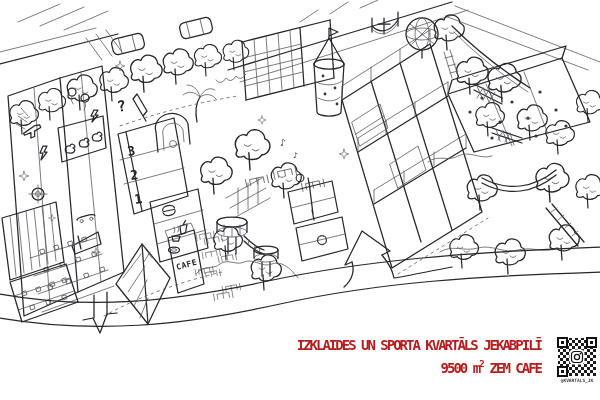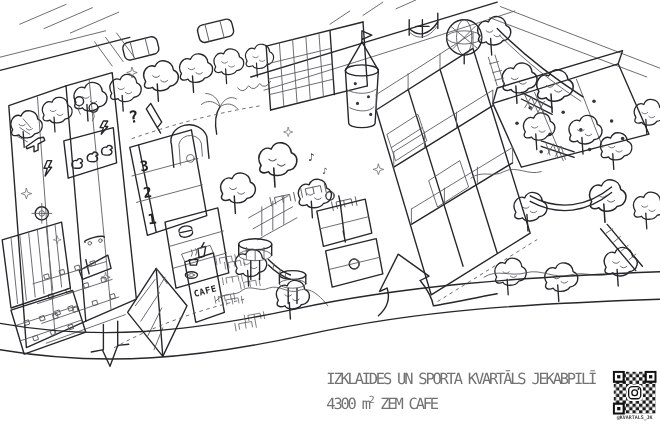--- a/index.html
+++ b/index.html
@@ -4,22 +4,22 @@
 <style>
   html,body{margin:0;padding:0;background:#e8e8e8}
   .stage{position:relative;width:600px;height:400px;background:#ffffff;overflow:hidden;
          font-family:"DejaVu Sans Mono","Liberation Mono",monospace}
   svg{display:block}
   .s{fill:none;stroke:#26262b;stroke-width:1.25;stroke-linecap:round;stroke-linejoin:round}
   .s2{fill:none;stroke:#5a5a60;stroke-width:.8;stroke-linecap:round;stroke-linejoin:round}
   .dash{stroke-dasharray:2.5 4}
   .dot{fill:#34343a;stroke:none}
   text.ink{fill:#222;font-family:"DejaVu Sans Mono",monospace;font-weight:bold}
-  .caption{position:absolute;right:59px;top:336px;text-align:left;color:#737373;
-           font-weight:normal;font-size:14px;letter-spacing:-2px;line-height:19px;white-space:nowrap}
+  .caption{position:absolute;right:59px;top:336px;text-align:right;color:#b91c1c;
+           font-weight:bold;font-size:14px;letter-spacing:-2px;line-height:19px;white-space:nowrap}
   .caption .t2 sup{font-size:9px;letter-spacing:0;vertical-align:6px}
   .caption .t2 .rest{margin-left:5px}
   .qr{position:absolute;right:3px;top:337px;width:40px;text-align:center}
   .qr-cap{font-size:4.5px;letter-spacing:0;color:#3c3c3c;margin-top:1px;font-weight:bold;white-space:nowrap}
 </style>
 </head>
 <body>
 
 <div class="stage">
 <svg viewBox="0 0 600 400" width="600" height="400">
@@ -352,21 +352,21 @@
     <path class="s2 dash" d="M120,126 C160,112 200,102 238,96"></path>
   </g>
   <use href="#spark" transform="translate(120,66) scale(0.8)"></use>
   <use href="#spark" transform="translate(262,120) scale(0.7)"></use>
   <use href="#spark" transform="translate(344,154) scale(0.8)"></use>
   <use href="#spark" transform="translate(96,252) scale(0.7)"></use>
 </svg>
 
   <div class="caption">
     <div class="t1">IZKLAIDES UN SPORTA KVARTĀLS JEKABPILĪ</div>
-    <div class="t2"><span>4300 m</span><sup>2</sup><span class="rest">ZEM CAFE</span></div>
+    <div class="t2"><span>9500 m</span><sup>2</sup><span class="rest">ZEM CAFE</span></div>
   </div>
 
   <div class="qr">
     <svg width="40" height="40" viewBox="0 0 40 40">
       <defs>
         <pattern id="qp" width="6" height="6" patternUnits="userSpaceOnUse">
           <rect width="3" height="3" fill="#1b1b1b"></rect>
             <rect x="3" y="3" width="3" height="3" fill="#1b1b1b"></rect>
         </pattern>
       </defs>

